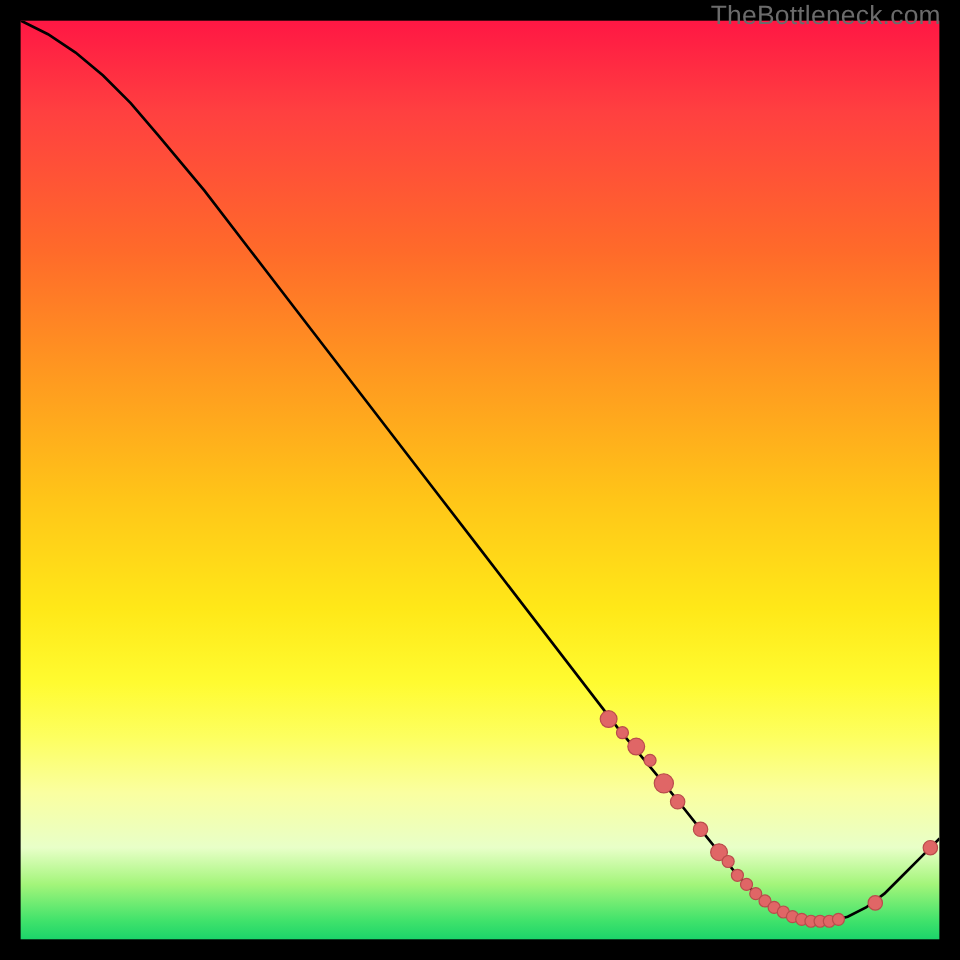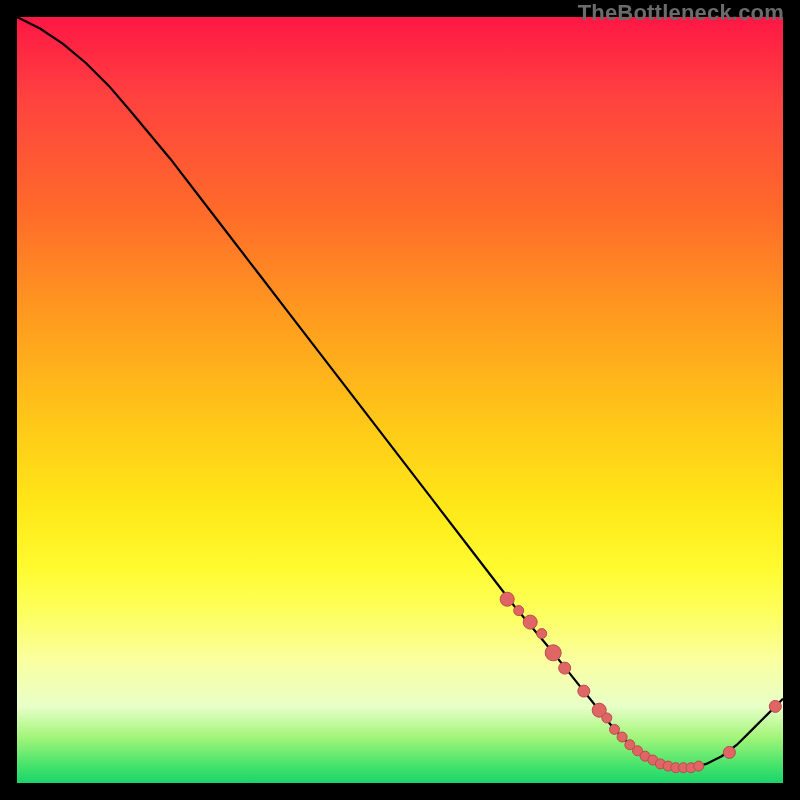--- a/index.html
+++ b/index.html
@@ -43,21 +43,21 @@
       #3fe26b 98%,
       #1bd46a 100%
     );
   }
   .watermark {
     position: absolute;
     top: 0;
     right: 16px;
     font-family: Arial, Helvetica, sans-serif;
     font-size: 22px;
-    font-weight: 700;
+    font-weight: 400;
     color: #6b6b6b;
     letter-spacing: 0.2px;
     user-select: none;
   }
   svg.layer {
     position: absolute;
     inset: 0;
   }
 </style>
 </head>

